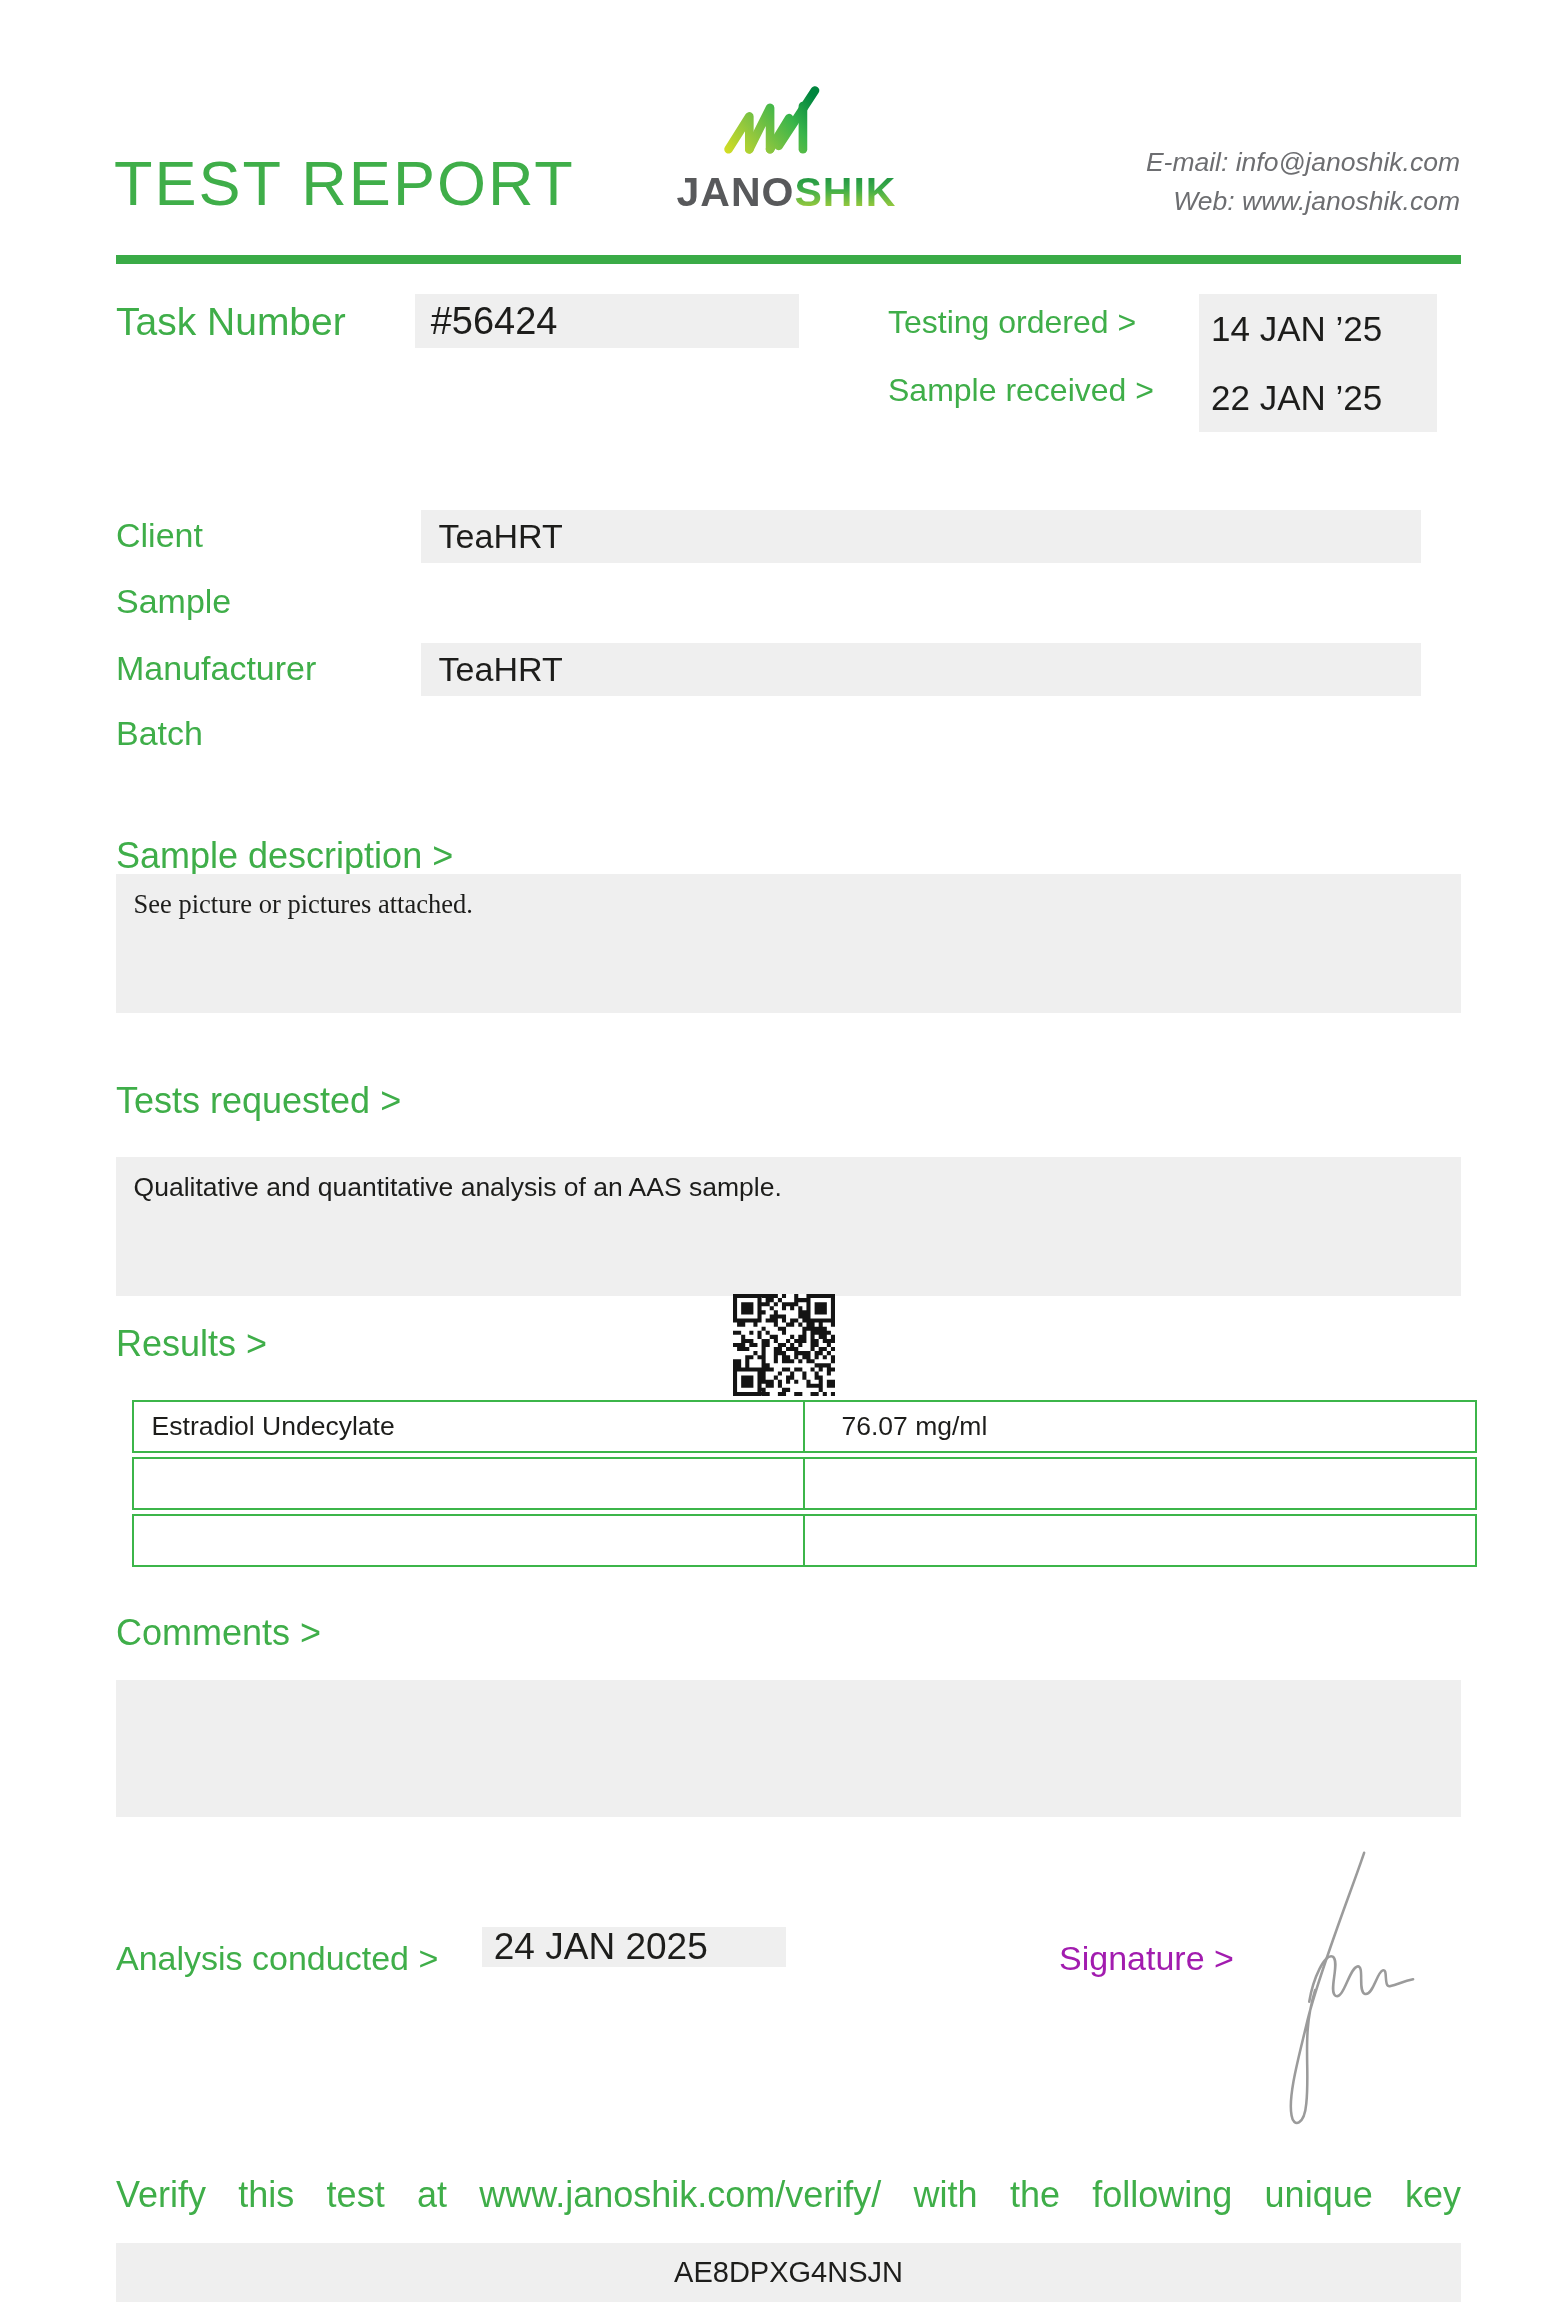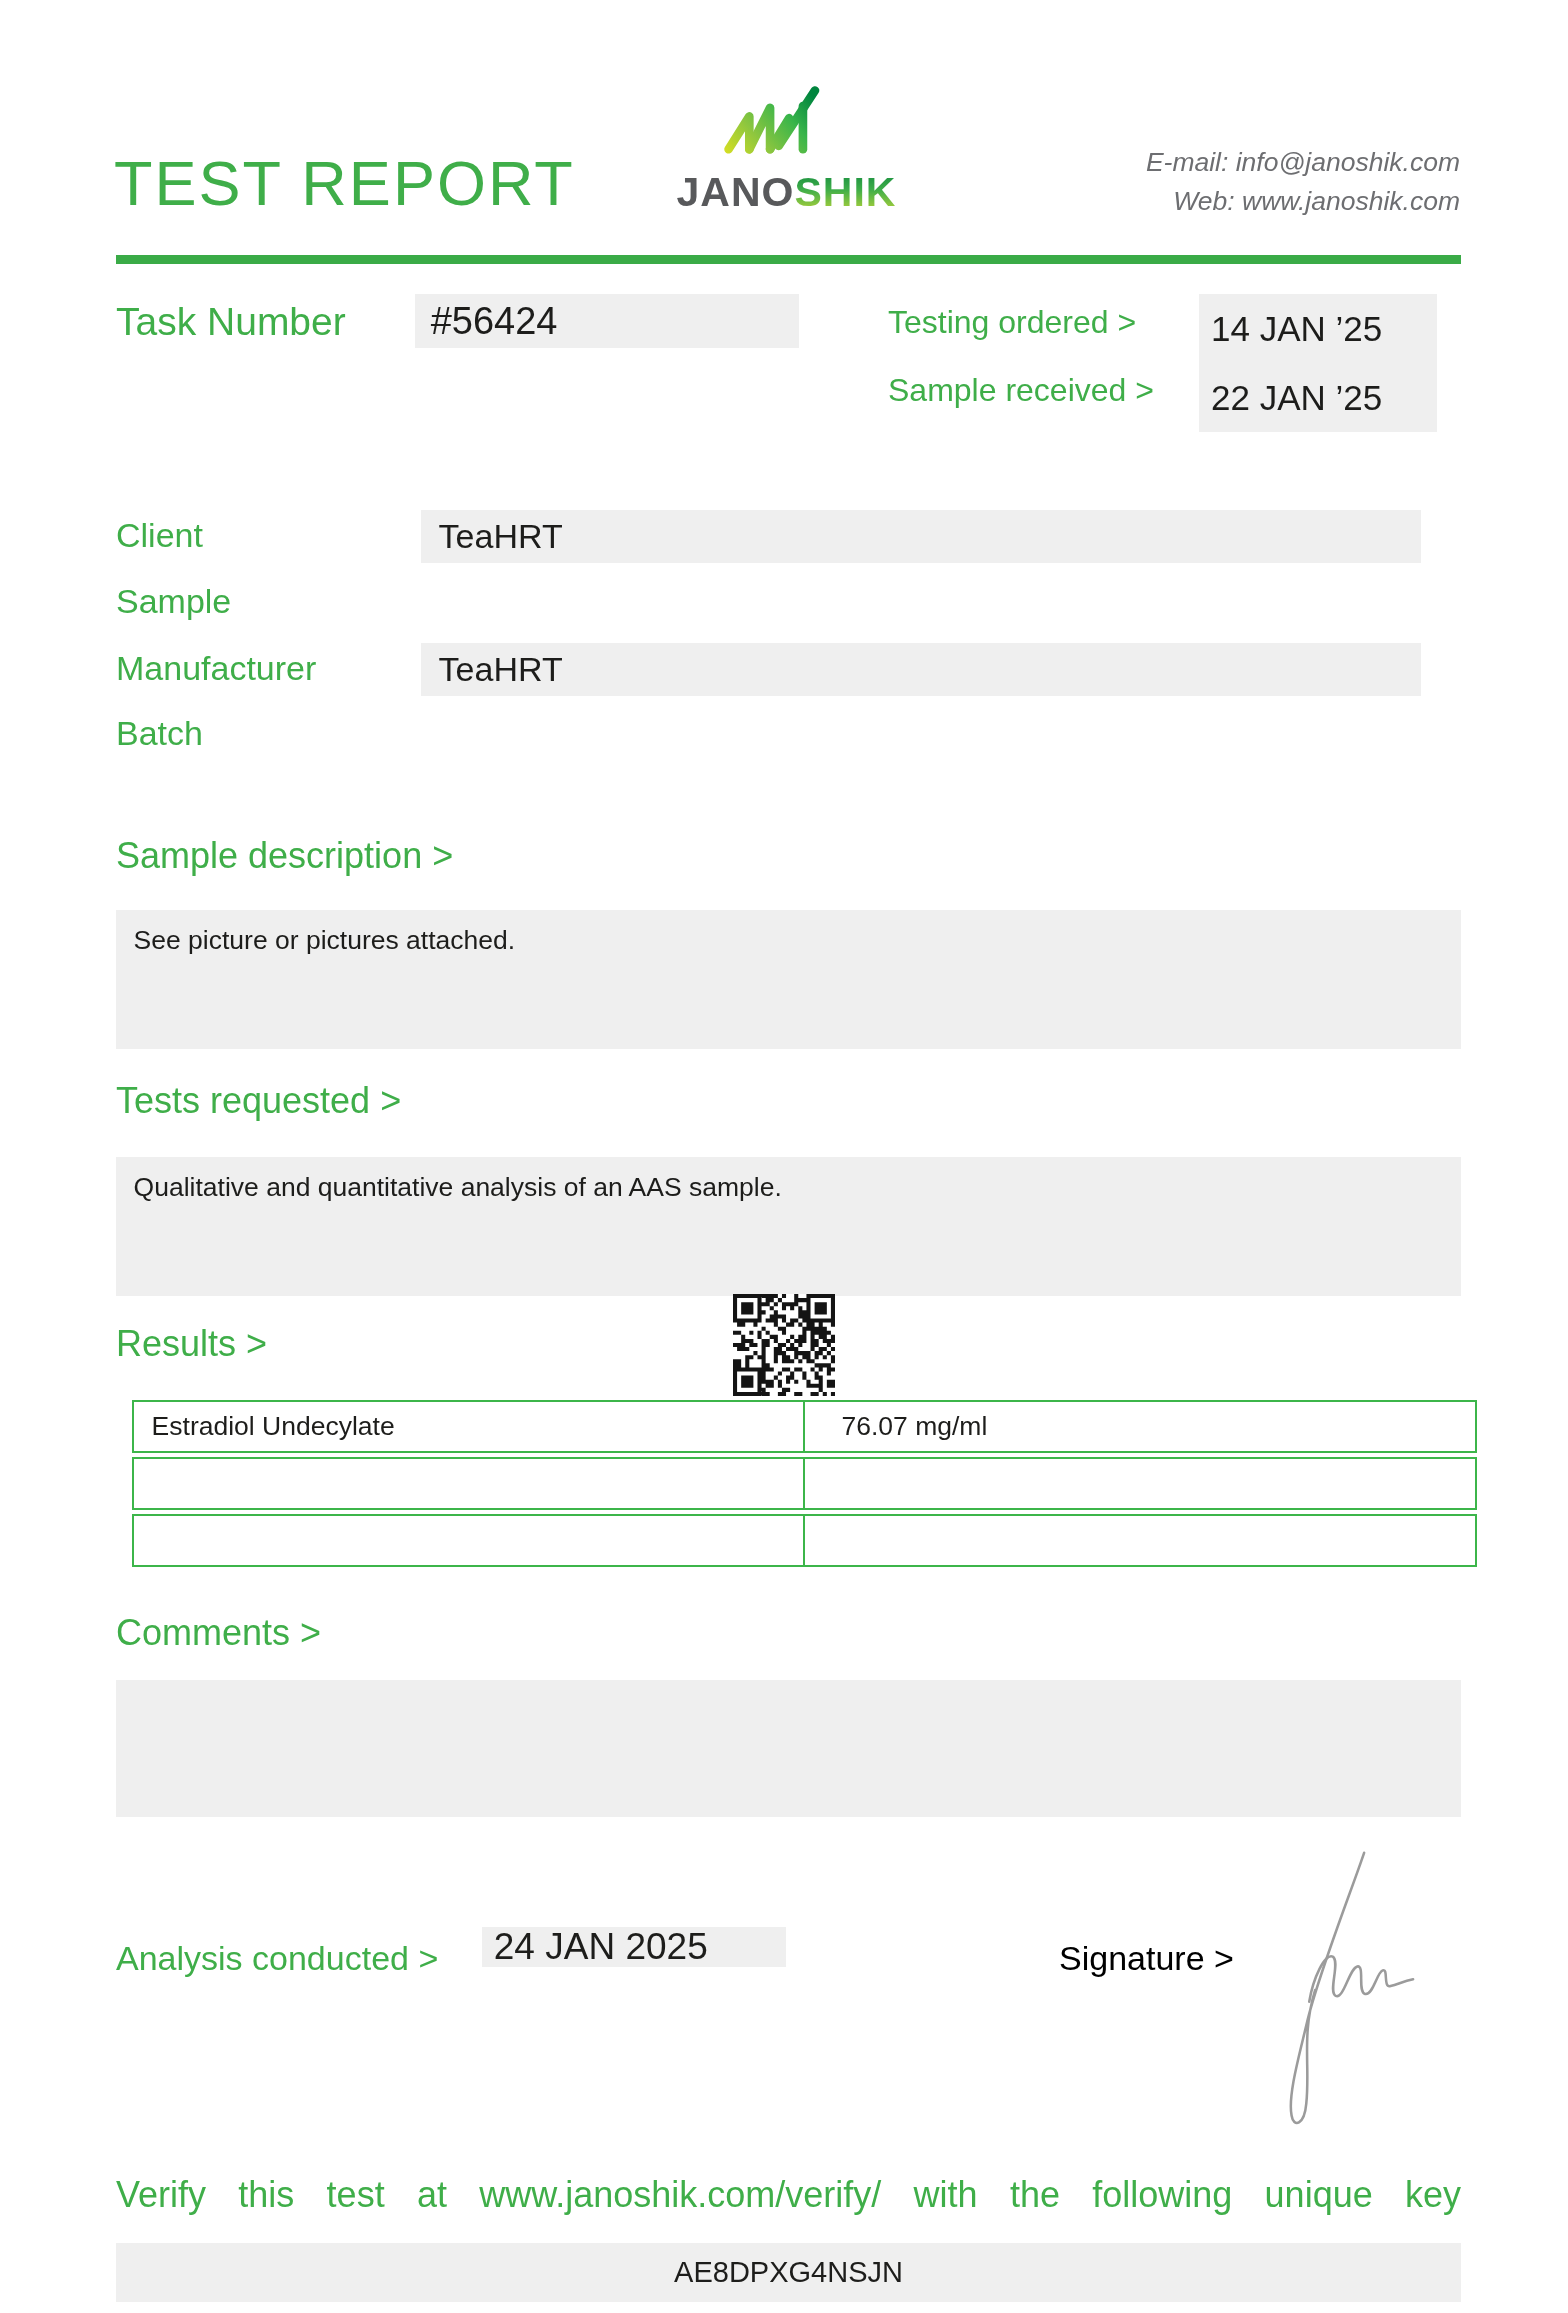--- a/index.html
+++ b/index.html
@@ -54,21 +54,21 @@
 
   
   .rtable{left:132px;top:1400px;width:1345px;}
   .rrow{display:flex;border:2.9px solid #3cb54a;height:49px;margin-bottom:3.9px;background:#fff;}
   .rcell-l{width:50%;border-right:2.9px solid #3cb54a;display:flex;align-items:center;padding-left:17.6px;box-sizing:border-box;font-size:26.5px;}
   .rcell-r{flex:1;display:flex;align-items:center;padding-left:37px;box-sizing:border-box;font-size:26.5px;}
 
   
   .analysis-label{left:116px;top:1939px;font-size:34px;color:#3fae49;}
   .analysis-box{left:482px;top:1927px;width:304px;height:40px;display:flex;align-items:center;padding-left:11.8px;box-sizing:border-box;font-size:37px;text-align:center;}
-  .sig-label{left:1059px;top:1939px;font-size:34px;color:#000000;}
+  .sig-label{left:1059px;top:1939px;font-size:34px;color:#a21caf;}
   .sig-svg{left:1266px;top:1843px;}
 
   .verify-text{left:116px;top:2174px;width:1345px;font-size:36px;color:#3fae49;text-align:justify;text-align-last:justify;}
   .key-box{left:116px;top:2243px;width:1345px;height:59px;display:flex;align-items:center;justify-content:center;font-size:29px;}
 </style>
 </head>
 <body>
 
 <div class="page">
 
@@ -114,21 +114,21 @@
   <div class="abs info-box graybox" style="top:510px">TeaHRT</div>
 
   <div class="abs info-label" style="top:582px">Sample</div>
 
   <div class="abs info-label" style="top:649px">Manufacturer</div>
   <div class="abs info-box graybox" style="top:643px">TeaHRT</div>
 
   <div class="abs info-label" style="top:714px">Batch</div>
 
   <div class="abs sec-heading" style="top:835px">Sample description &gt;</div>
-  <div class="abs sec-box graybox" style="top:910px;height:139px;">
+  <div class="abs sec-box graybox" style="top:874px;height:139px;font-family:Liberation Serif, serif;">
     <span>See picture or pictures attached.</span>
   </div>
 
   <div class="abs sec-heading" style="top:1080px">Tests requested &gt;</div>
   <div class="abs sec-box graybox" style="top:1157px;height:139px;">
     <span>Qualitative and quantitative analysis of an AAS sample.</span>
   </div>
 
   <div class="abs qr">
     <svg width="102" height="102" viewBox="0 0 100 100" xmlns="http://www.w3.org/2000/svg">

